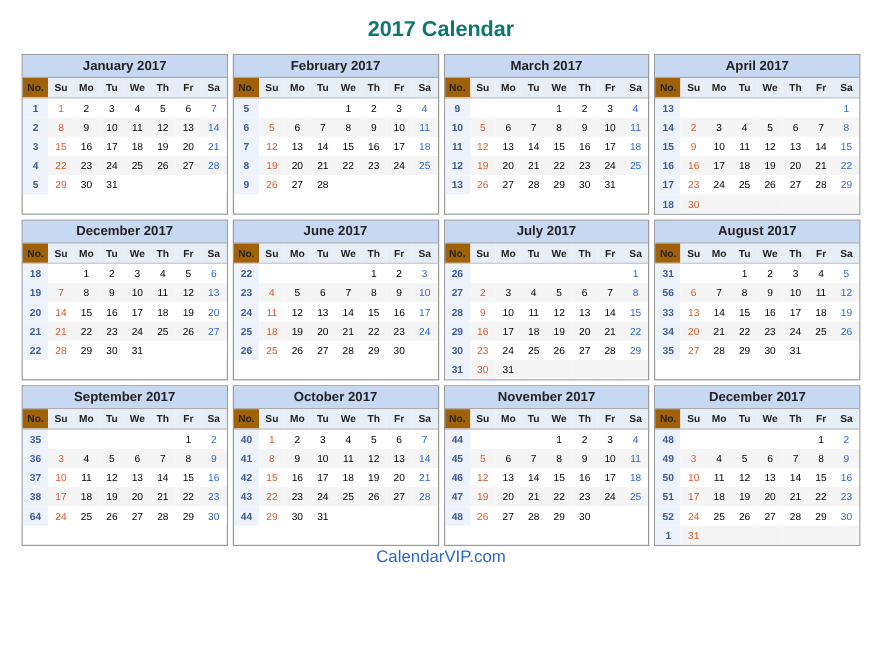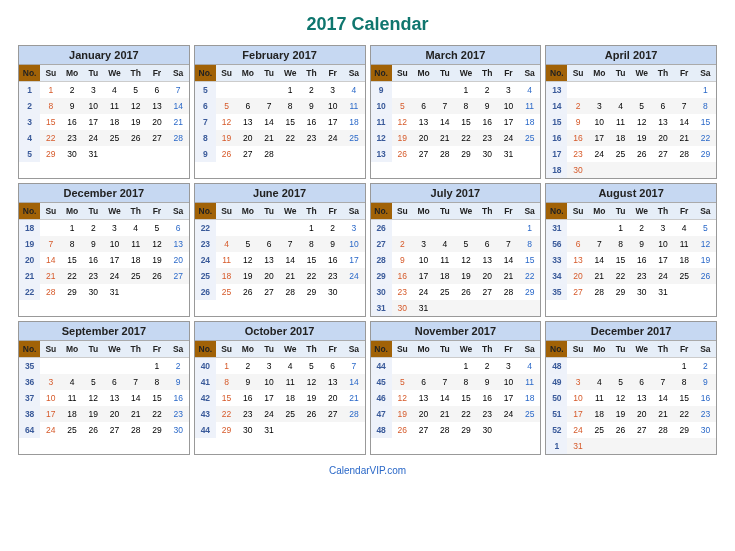--- a/index.html
+++ b/index.html
@@ -11,21 +11,21 @@
   .month-title{background:#c6d8f2;text-align:center;font-size:11px;font-weight:bold;color:#222;padding:3px 0;border-bottom:1px solid #aaa}
   table{width:100%;border-collapse:collapse;font-size:8.5px;table-layout:fixed}
   th,td{text-align:center;padding:2px 0;height:14px;line-height:12px}
   thead th{background:#e6eef8;color:#222;font-weight:bold;border-bottom:1px solid #ccc}
   thead th.week-col{background:#a16207}
   td.week-col{background:#eef2fa;color:#3a5a9a;font-weight:bold}
   td.sun{color:#d65a2a}
   td.sat{color:#2a68c8}
   tbody tr:nth-child(even) td:not(.week-col){background:#f5f5f5}
   tbody tr:nth-child(odd) td:not(.week-col){background:#fff}
-  .footer{text-align:center;font-size:10px;color:#2a68c8;margin-top:10px}
+  .footer{text-align:center;font-size:14px;color:#2a68c8;}
 </style>
 </head>
 <body>
 
 <div class="page">
   <div class="page-title">2017 Calendar</div>
   <div class="grid" id="grid">
       <div class="month">
         <div class="month-title">January 2017</div>
         <table>

